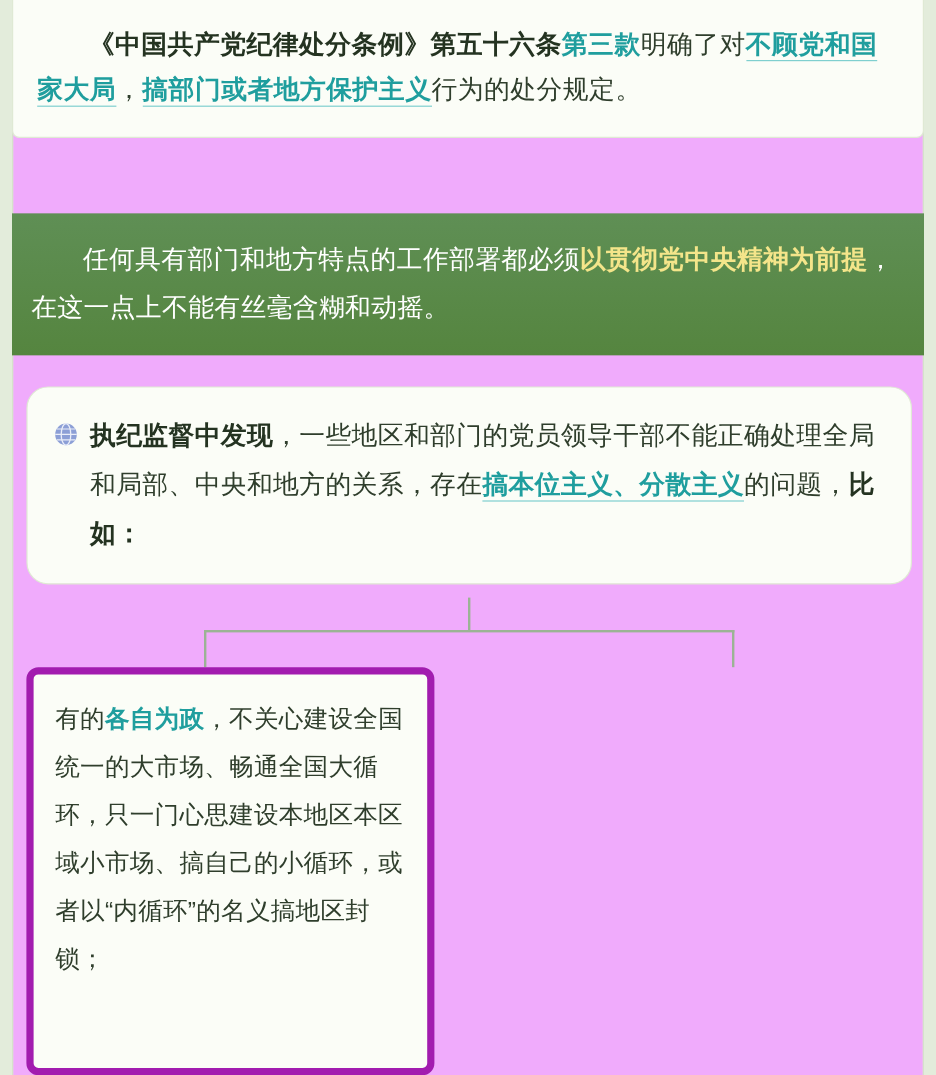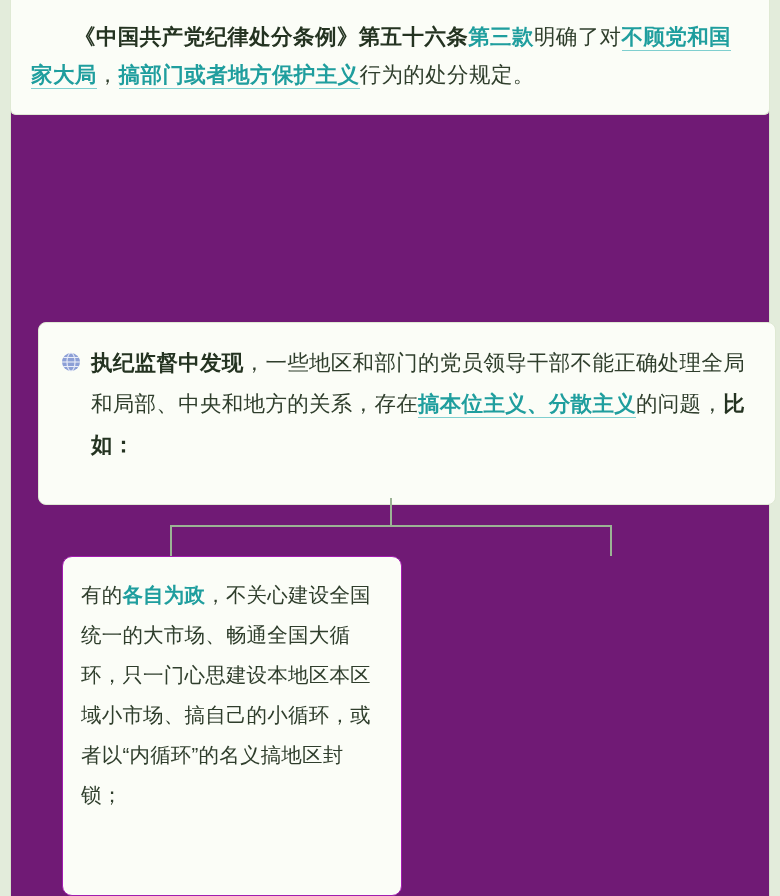--- a/index.html
+++ b/index.html
@@ -12,21 +12,21 @@
     background: #eef3e8;
     font-family: "Liberation Sans", sans-serif;
     color: #2d3b2b;
     overflow: hidden;
     position: relative;
   }
   .page {
     position: relative;
     width: 780px;
     height: 896px;
-    background: #701a75;
+    background: #f0abfc;
     box-sizing: border-box;
   }
   
   .rail {
     position: absolute;
     top: 0;
     bottom: 0;
     width: 10px;
     background: #e3ecdb;
   }
@@ -102,23 +102,22 @@
 
   
   .note-card {
     position: absolute;
     left: 12px;
     top: 322px;
     width: 738px;
     box-sizing: border-box;
     background: #fbfdf7;
     border: 1px solid #dfe9d4;
-    border-radius: 8px;
-    padding: 20px 22px 38px 22px;
-    margin-left: 16px;
+    border-radius: 18px;
+    padding: 20px 22px 20px 22px;
   }
   .note-row {
     display: flex;
     align-items: flex-start;
   }
   .globe-icon {
     flex: 0 0 auto;
     width: 20px;
     height: 20px;
     margin-top: 9px;
@@ -147,25 +146,24 @@
     position: absolute;
     background: #9bb394;
   }
 
   
   .bottom-card {
     position: absolute;
     top: 556px;
     box-sizing: border-box;
     background: #fbfdf7;
-    border: 1px solid #a21caf;
+    border: 6px solid #a21caf;
     border-radius: 10px;
     padding: 18px 18px 18px 18px;
     height: 340px;
-    margin-left: 40px;
   }
   .bottom-card.left { left: 12px; width: 340px; }
   .bottom-card.right { left: 408px; width: 342px; }
   .bottom-text {
     font-size: 20.5px;
     line-height: 40px;
     color: #2f3e2c;
     letter-spacing: 0.2px;
   }
 </style>
@@ -178,20 +176,25 @@
   <div class="rail right"></div>
 
   <div class="content">
 
     <div class="intro-card">
       <div class="intro-text">
         <span class="title-b">《中国共产党纪律处分条例》第五十六条</span><span class="teal">第三款</span><span>明确了对</span><span class="teal-u">不顾党和国家大局</span><span>，</span><span class="teal-u">搞部门或者地方保护主义</span><span>行为的处分规定。</span>
       </div>
     </div>
 
+    <div class="green-banner">
+      <div class="g-text">
+        <span>任何具有部门和地方特点的工作部署都必须</span><span class="hl">以贯彻党中央精神为前提</span><span>，在这一点上不能有丝毫含糊和动摇。</span>
+      </div>
+    </div>
 
     <div class="note-card">
       <div class="note-row">
         <span class="globe-icon">
           <svg width="20" height="20" viewBox="0 0 20 20" aria-hidden="true">
             <circle cx="10" cy="10" r="9" fill="#8c9fd6"></circle>
             <ellipse cx="10" cy="10" rx="4" ry="9" fill="none" stroke="#e9edf8" stroke-width="1.1"></ellipse>
             <line x1="1" y1="10" x2="19" y2="10" stroke="#e9edf8" stroke-width="1.1"></line>
             <line x1="2.4" y1="5.5" x2="17.6" y2="5.5" stroke="#e9edf8" stroke-width="1"></line>
             <line x1="2.4" y1="14.5" x2="17.6" y2="14.5" stroke="#e9edf8" stroke-width="1"></line>

